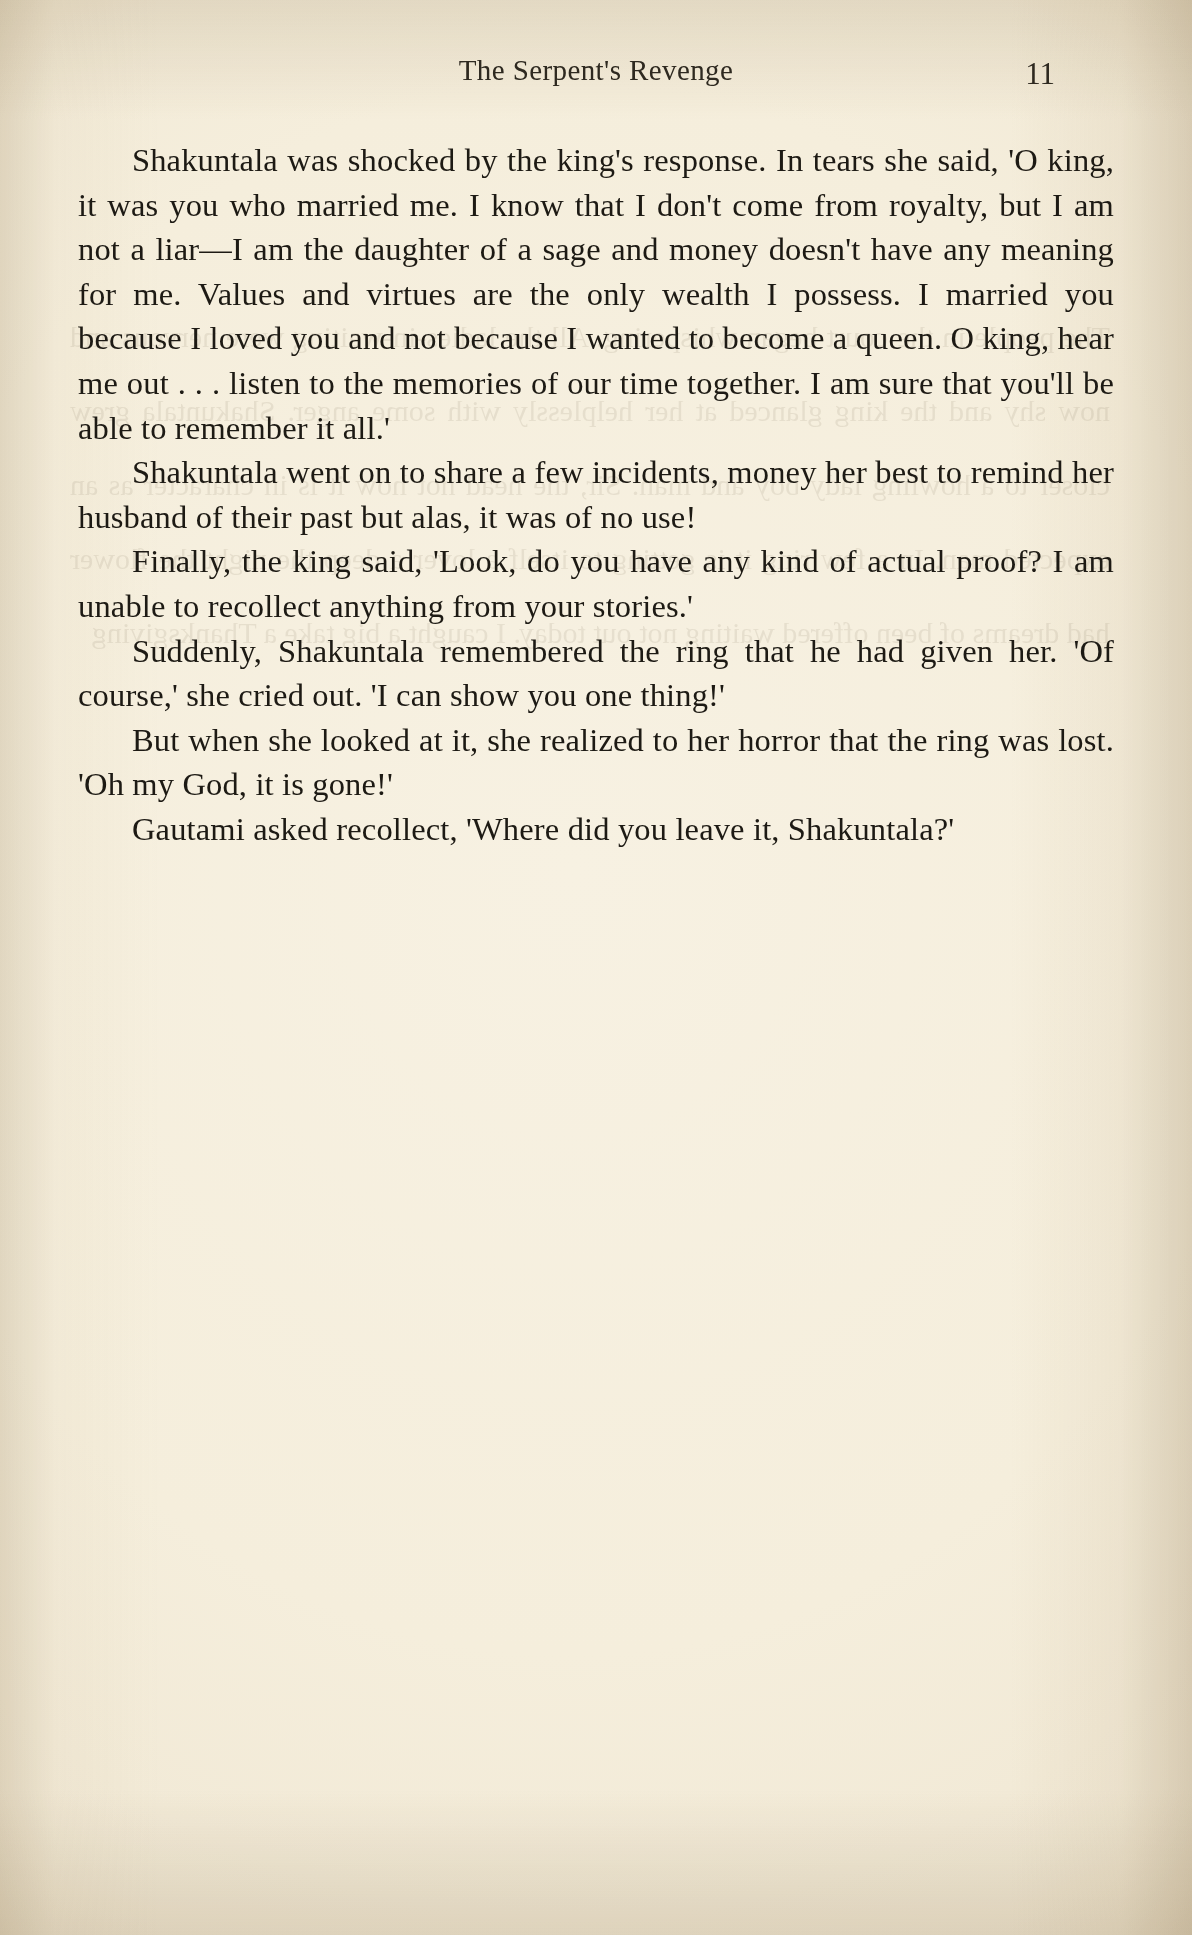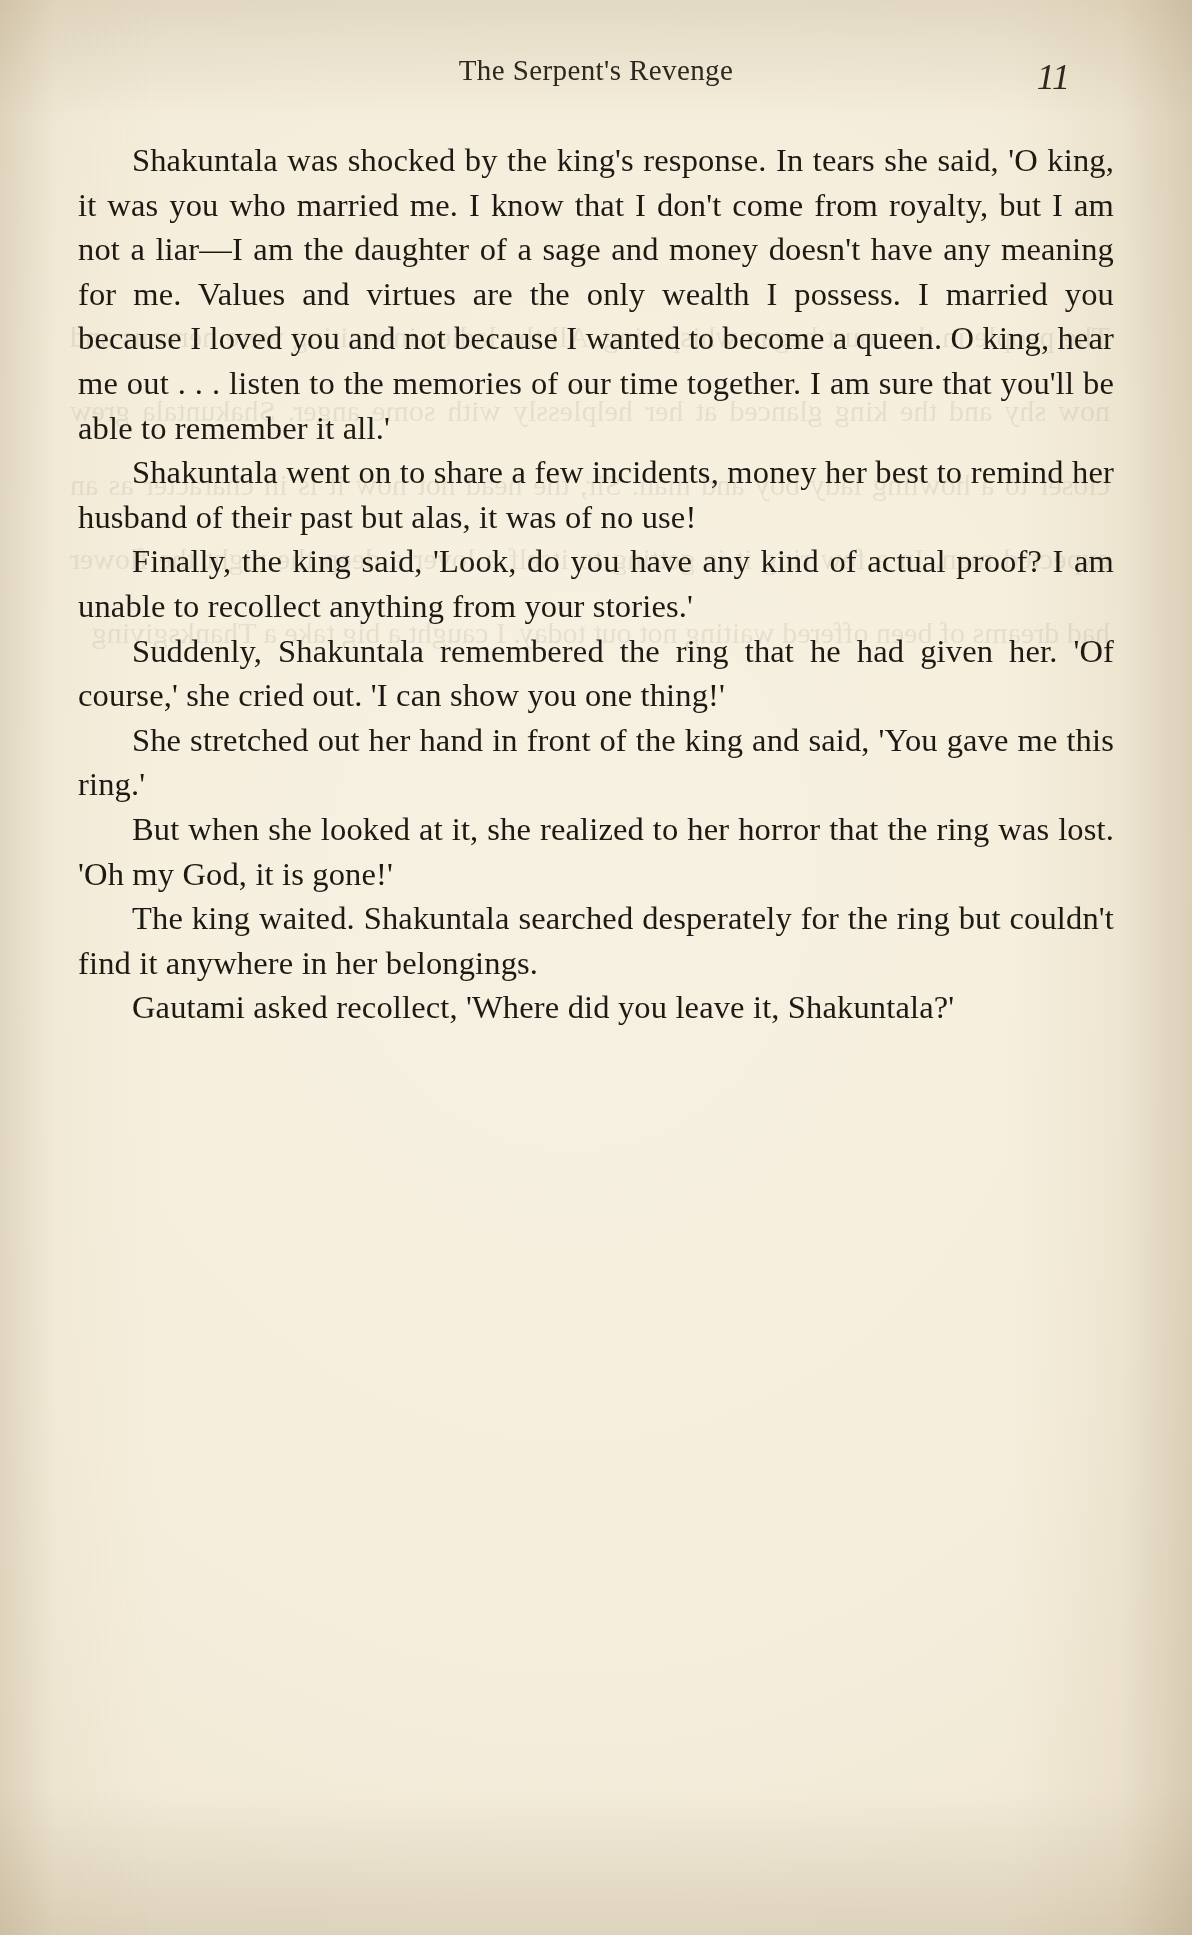--- a/index.html
+++ b/index.html
@@ -72,25 +72,24 @@
     left: 0;
     right: 0;
     text-align: center;
     font-size: 29px;
     color: #2e2920;
     letter-spacing: 0.4px;
     font-family: "Liberation Serif", serif;
   }
   .rh-folio {
     position: absolute;
-    right: 42px;
+    right: 57px;
     top: 2px;
-    font-size: 36px;
+    font-size: 31px;
     color: #2e2920;
-    font-style: italic;
   }
 
   
   .textblock {
     position: absolute;
     top: 138px;
     left: 78px;
     width: 1036px;
     color: #1d1a14;
     font-size: 32.5px;
@@ -127,20 +126,18 @@
     <div class="running-head">
       <div class="rh-title">The Serpent's Revenge</div>
       <div class="rh-folio">11</div>
     </div>
 
     <div class="textblock">
       <p class="indent">Shakuntala was shocked by the king's response. In tears she said, 'O king, it was you who married me. I know that I don't come from royalty, but I am not a liar—I am the daughter of a sage and money doesn't have any meaning for me. Values and virtues are the only wealth I possess. I married you because I loved you and not because I wanted to become a queen. O king, hear me out . . . listen to the memories of our time together. I am sure that you'll be able to remember it all.'</p>
       <p class="indent">Shakuntala went on to share a few incidents, money her best to remind her husband of their past but alas, it was of no use!</p>
       <p class="indent">Finally, the king said, 'Look, do you have any kind of actual proof? I am unable to recollect anything from your stories.'</p>
       <p class="indent">Suddenly, Shakuntala remembered the ring that he had given her. 'Of course,' she cried out. 'I can show you one thing!'</p>
-      <p class="indent">She stretched out her hand in front of the king and said, 'You gave me this ring.'</p>
       <p class="indent">But when she looked at it, she realized to her horror that the ring was lost. 'Oh my God, it is gone!'</p>
-      <p class="indent">The king waited. Shakuntala searched desperately for the ring but couldn't find it anywhere in her belongings.</p>
       <p class="indent">Gautami asked recollect, 'Where did you leave it, Shakuntala?'</p>
     </div>
 
   </div>
 </div>
 
 </body></html>

